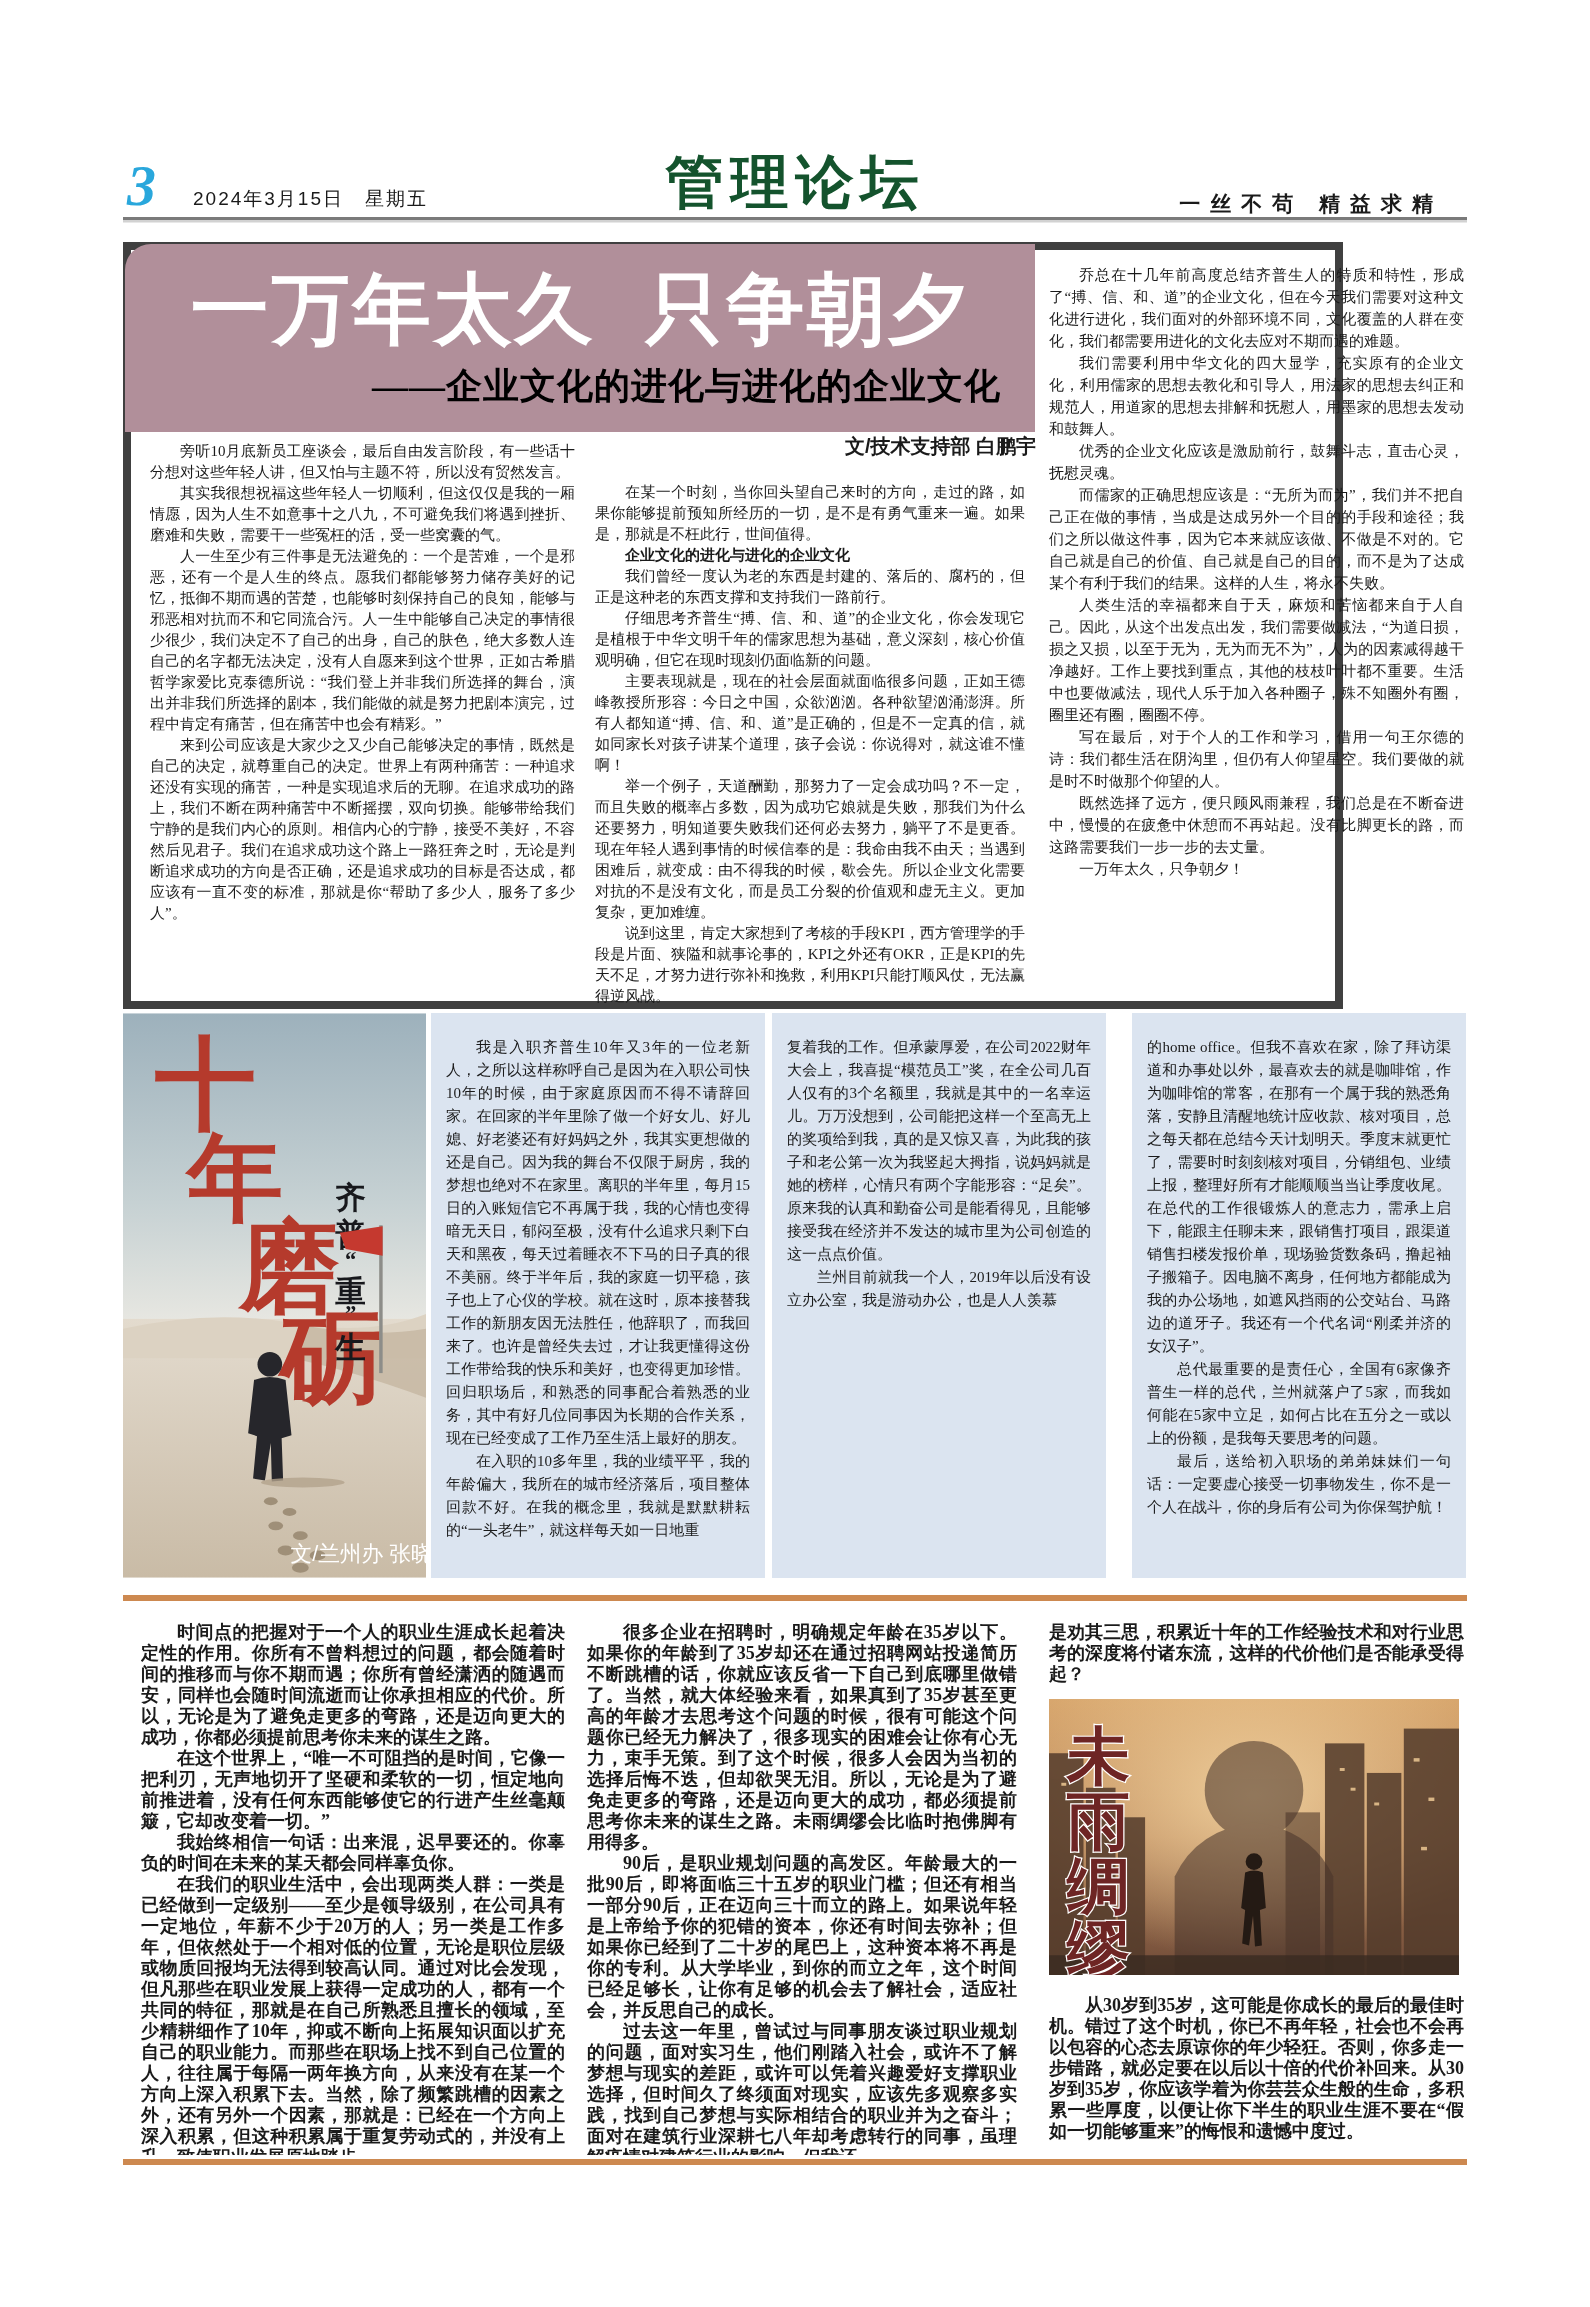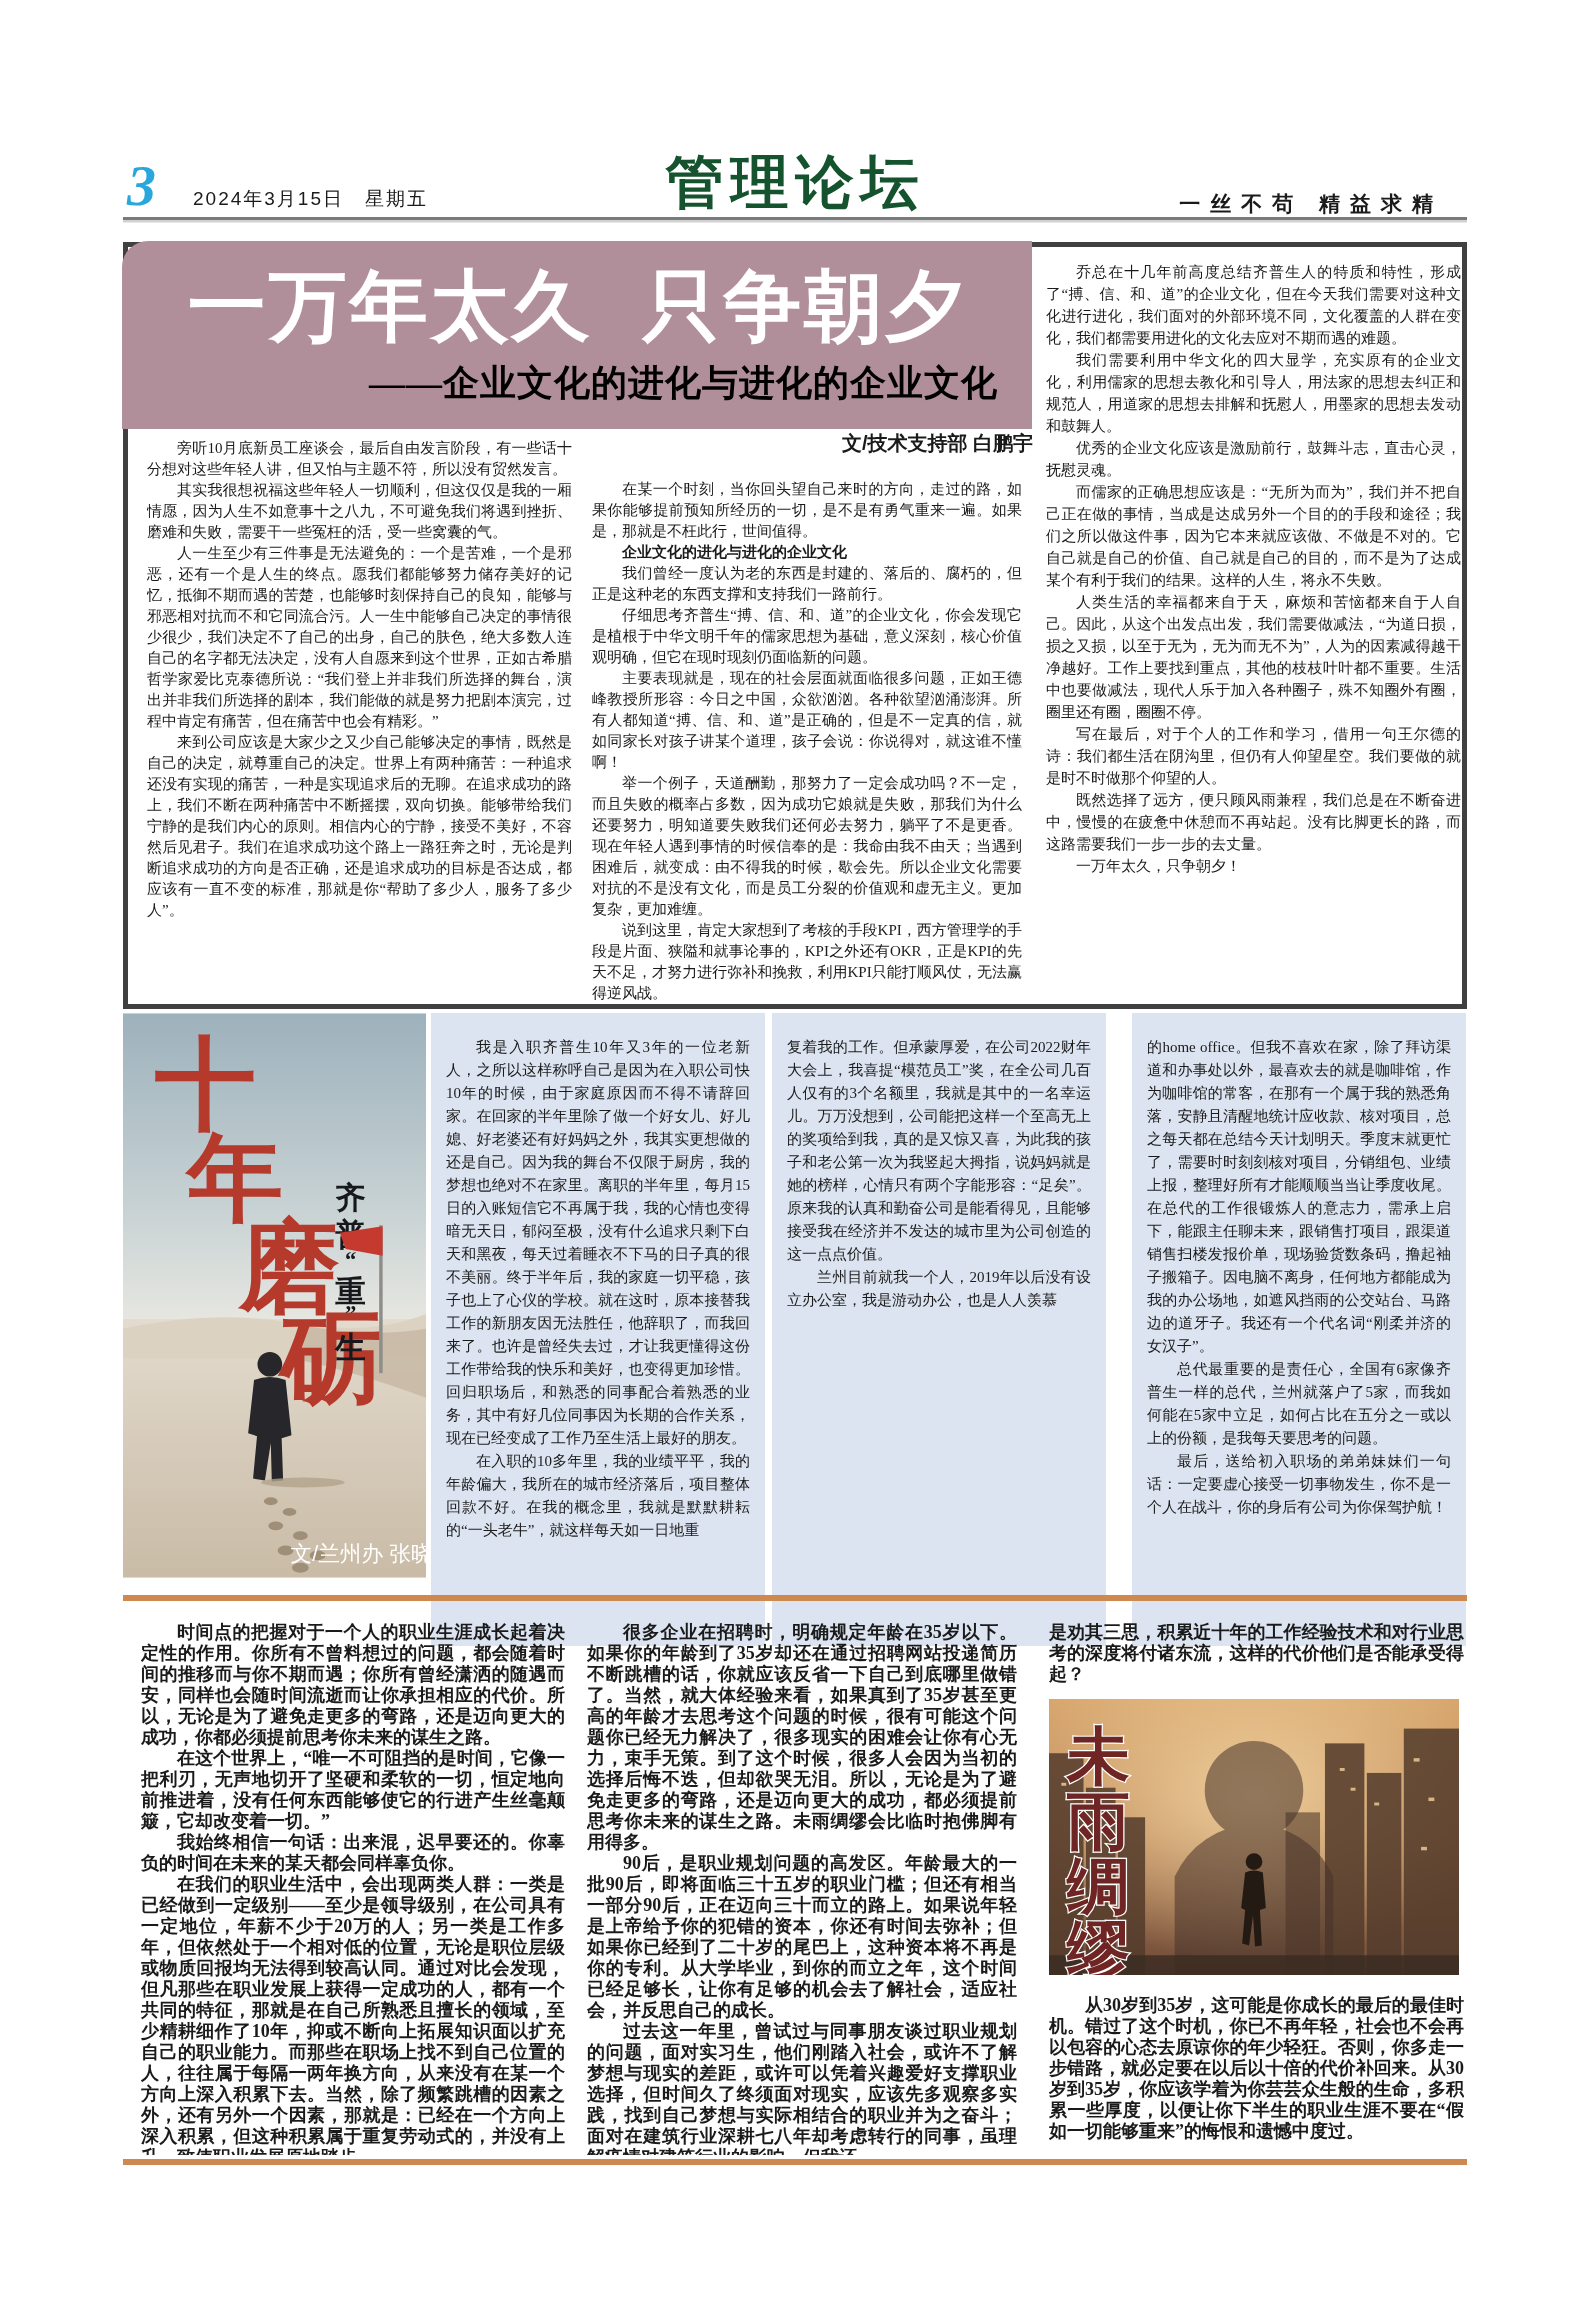--- a/index.html
+++ b/index.html
@@ -14,42 +14,42 @@
              font-family:"Liberation Sans","DejaVu Sans",sans-serif;letter-spacing:2px;}
   .masthead{position:absolute;left:50%;transform:translateX(-50%);top:154px;font-size:58px;
             font-weight:bold;color:#14532d;letter-spacing:7px;line-height:1;white-space:nowrap;}
   .motto{position:absolute;right:148px;top:190px;font-size:21px;font-weight:bold;
          font-family:"Liberation Sans","DejaVu Sans",sans-serif;letter-spacing:10px;
          text-decoration:underline;text-underline-offset:6px;text-decoration-thickness:1.5px;white-space:nowrap;}
   .header-rule{position:absolute;left:123px;top:217px;width:1344px;height:3px;background:#7a7a7a;
                box-shadow:0 2.5px 0 #d2d2d2;}
 
   
-  .lead-frame{position:absolute;left:123px;top:242px;width:1344px;height:767px;
-              border:5px solid #404040;background:#fff;}
+  .lead-frame{position:absolute;left:123px;top:242px;width:1220px;height:767px;
+              border:8px solid #404040;background:#fff;}
   .lead-title-block{position:absolute;left:-6px;top:-6px;width:910px;height:188px;
                     background:#b18f9a;border-radius:26px 0 0 0;}
   .lead-title{position:absolute;left:0;top:14px;width:100%;text-align:center;color:#fff;
               font-size:78px;font-weight:bold;letter-spacing:3px;word-spacing:27px;white-space:nowrap;}
   .lead-subtitle{position:absolute;right:34px;top:118px;color:#000000;font-size:36px;
                  font-weight:bold;letter-spacing:1px;white-space:nowrap;}
   .lead-byline{position:absolute;left:584px;top:183px;width:321px;text-align:right;font-size:20px;
                font-weight:bold;font-family:"Liberation Sans","DejaVu Sans",sans-serif;}
   .col{position:absolute;overflow:hidden;text-align:justify;}
   .col p{margin:0;text-indent:2em;}
   .col p.cont{text-indent:0;}
   .col p.subhead{font-weight:bold;}
   .lead-col{font-size:15px;line-height:21px;}
   .lead-col1{left:19px;top:191px;width:425px;height:552px;}
   .lead-col2{left:464px;top:232px;width:430px;height:528px;}
   .lead-col3{left:918px;top:14px;width:415px;height:735px;line-height:22px;}
 
   
   .mid-image{position:absolute;left:123px;top:1013px;width:303px;height:565px;}
-  .mid-col{position:absolute;top:1013px;height:633px;background:#dbe4f0;
+  .mid-col{position:absolute;top:1013px;height:565px;background:#dbe4f0;
            padding:23px 15px;font-size:15px;line-height:23px;}
   .mid-col1{left:431px;width:334px;}
   .mid-col2{left:772px;width:334px;}
   .mid-col3{left:1132px;width:334px;}
 
   .orange-rule{position:absolute;left:123px;width:1344px;height:6.4px;background:#cd8950;}
   .rule-mid{top:1595px;}
   .rule-bottom{top:2159px;}
 
   

